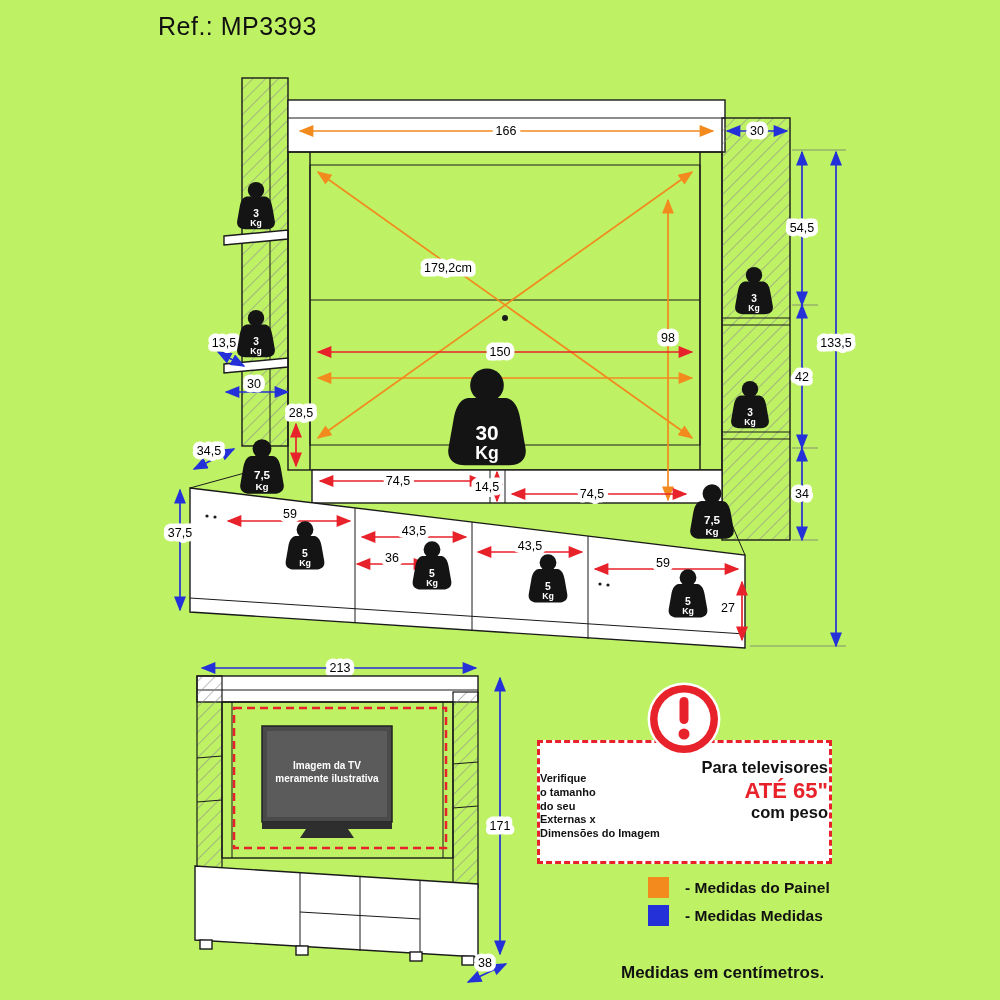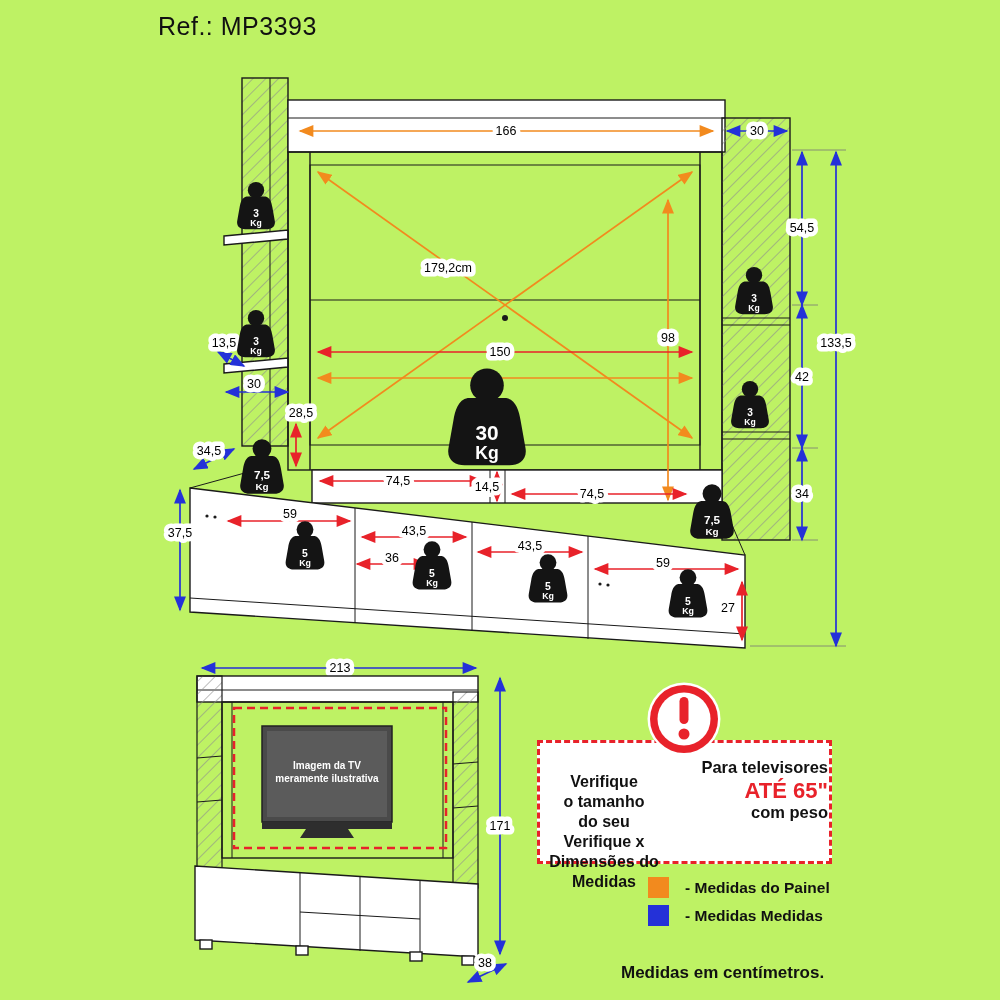--- a/index.html
+++ b/index.html
@@ -21,21 +21,21 @@
       text-anchor:middle;dominant-baseline:central;
       paint-order:stroke fill;stroke:#fff;stroke-width:9px;stroke-linejoin:round;}
   .wt circle,.wt path{fill:#141414;}
   .wv{font-family:"Liberation Sans",sans-serif;font-size:13px;font-weight:bold;fill:#fff;text-anchor:middle;}
   .wu{font-family:"Liberation Sans",sans-serif;font-size:11px;font-weight:bold;fill:#fff;text-anchor:middle;}
   .tvt{font-family:"Liberation Sans",sans-serif;font-size:10px;font-weight:bold;fill:#fff;text-anchor:middle;}
 
   
   .notice-box{left:537px;top:740px;width:289px;height:118px;border:3px dashed #E8222A;background:#fff;}
   .warn-icon{left:647px;top:682px;width:74px;height:74px;}
-  .check-text{left:540px;top:772px;width:128px;text-align:center;font-size:16px;font-weight:bold;
+  .check-text{left:540px;top:772px;width:128px;font-size:11px;font-weight:bold;
               color:#111;line-height:1.25;}
   .check-text span{display:block;}
   .tvsize-text{left:666px;top:758px;width:162px;text-align:right;color:#111;}
   .tvsize-text .b1{display:block;font-size:16.5px;font-weight:800;line-height:1.2;}
   .tvsize-text .b2{display:block;font-size:22px;font-weight:800;color:#E8222A;line-height:1.15;}
 
   
   .legend{left:648px;top:877px;width:230px;}
   .lrow{display:flex;align-items:center;height:21px;margin-bottom:7px;gap:8px;}
   .lrow svg{flex:0 0 auto;}
@@ -300,22 +300,22 @@
     <circle cx="37" cy="37" r="34" fill="#E8222A"></circle>
     <circle cx="37" cy="37" r="26.5" fill="#fff"></circle>
     <rect x="32.5" y="15" width="9" height="27" rx="4.5" fill="#E8222A"></rect>
     <circle cx="37" cy="52" r="5.5" fill="#E8222A"></circle>
   </svg>
 
   <div class="abs check-text">
     <span>Verifique</span>
     <span>o tamanho</span>
     <span>do seu</span>
-    <span>Verifique x</span>
-    <span>Dimensões do Medidas</span>
+    <span>Externas x</span>
+    <span>Dimensões do Imagem</span>
   </div>
 
   <div class="abs tvsize-text">
     <span class="b1">Para televisores</span>
     <span class="b2">ATÉ 65"</span>
     <span class="b1">com peso</span>
   </div>
 
   <div class="abs legend">
     <div class="lrow">

